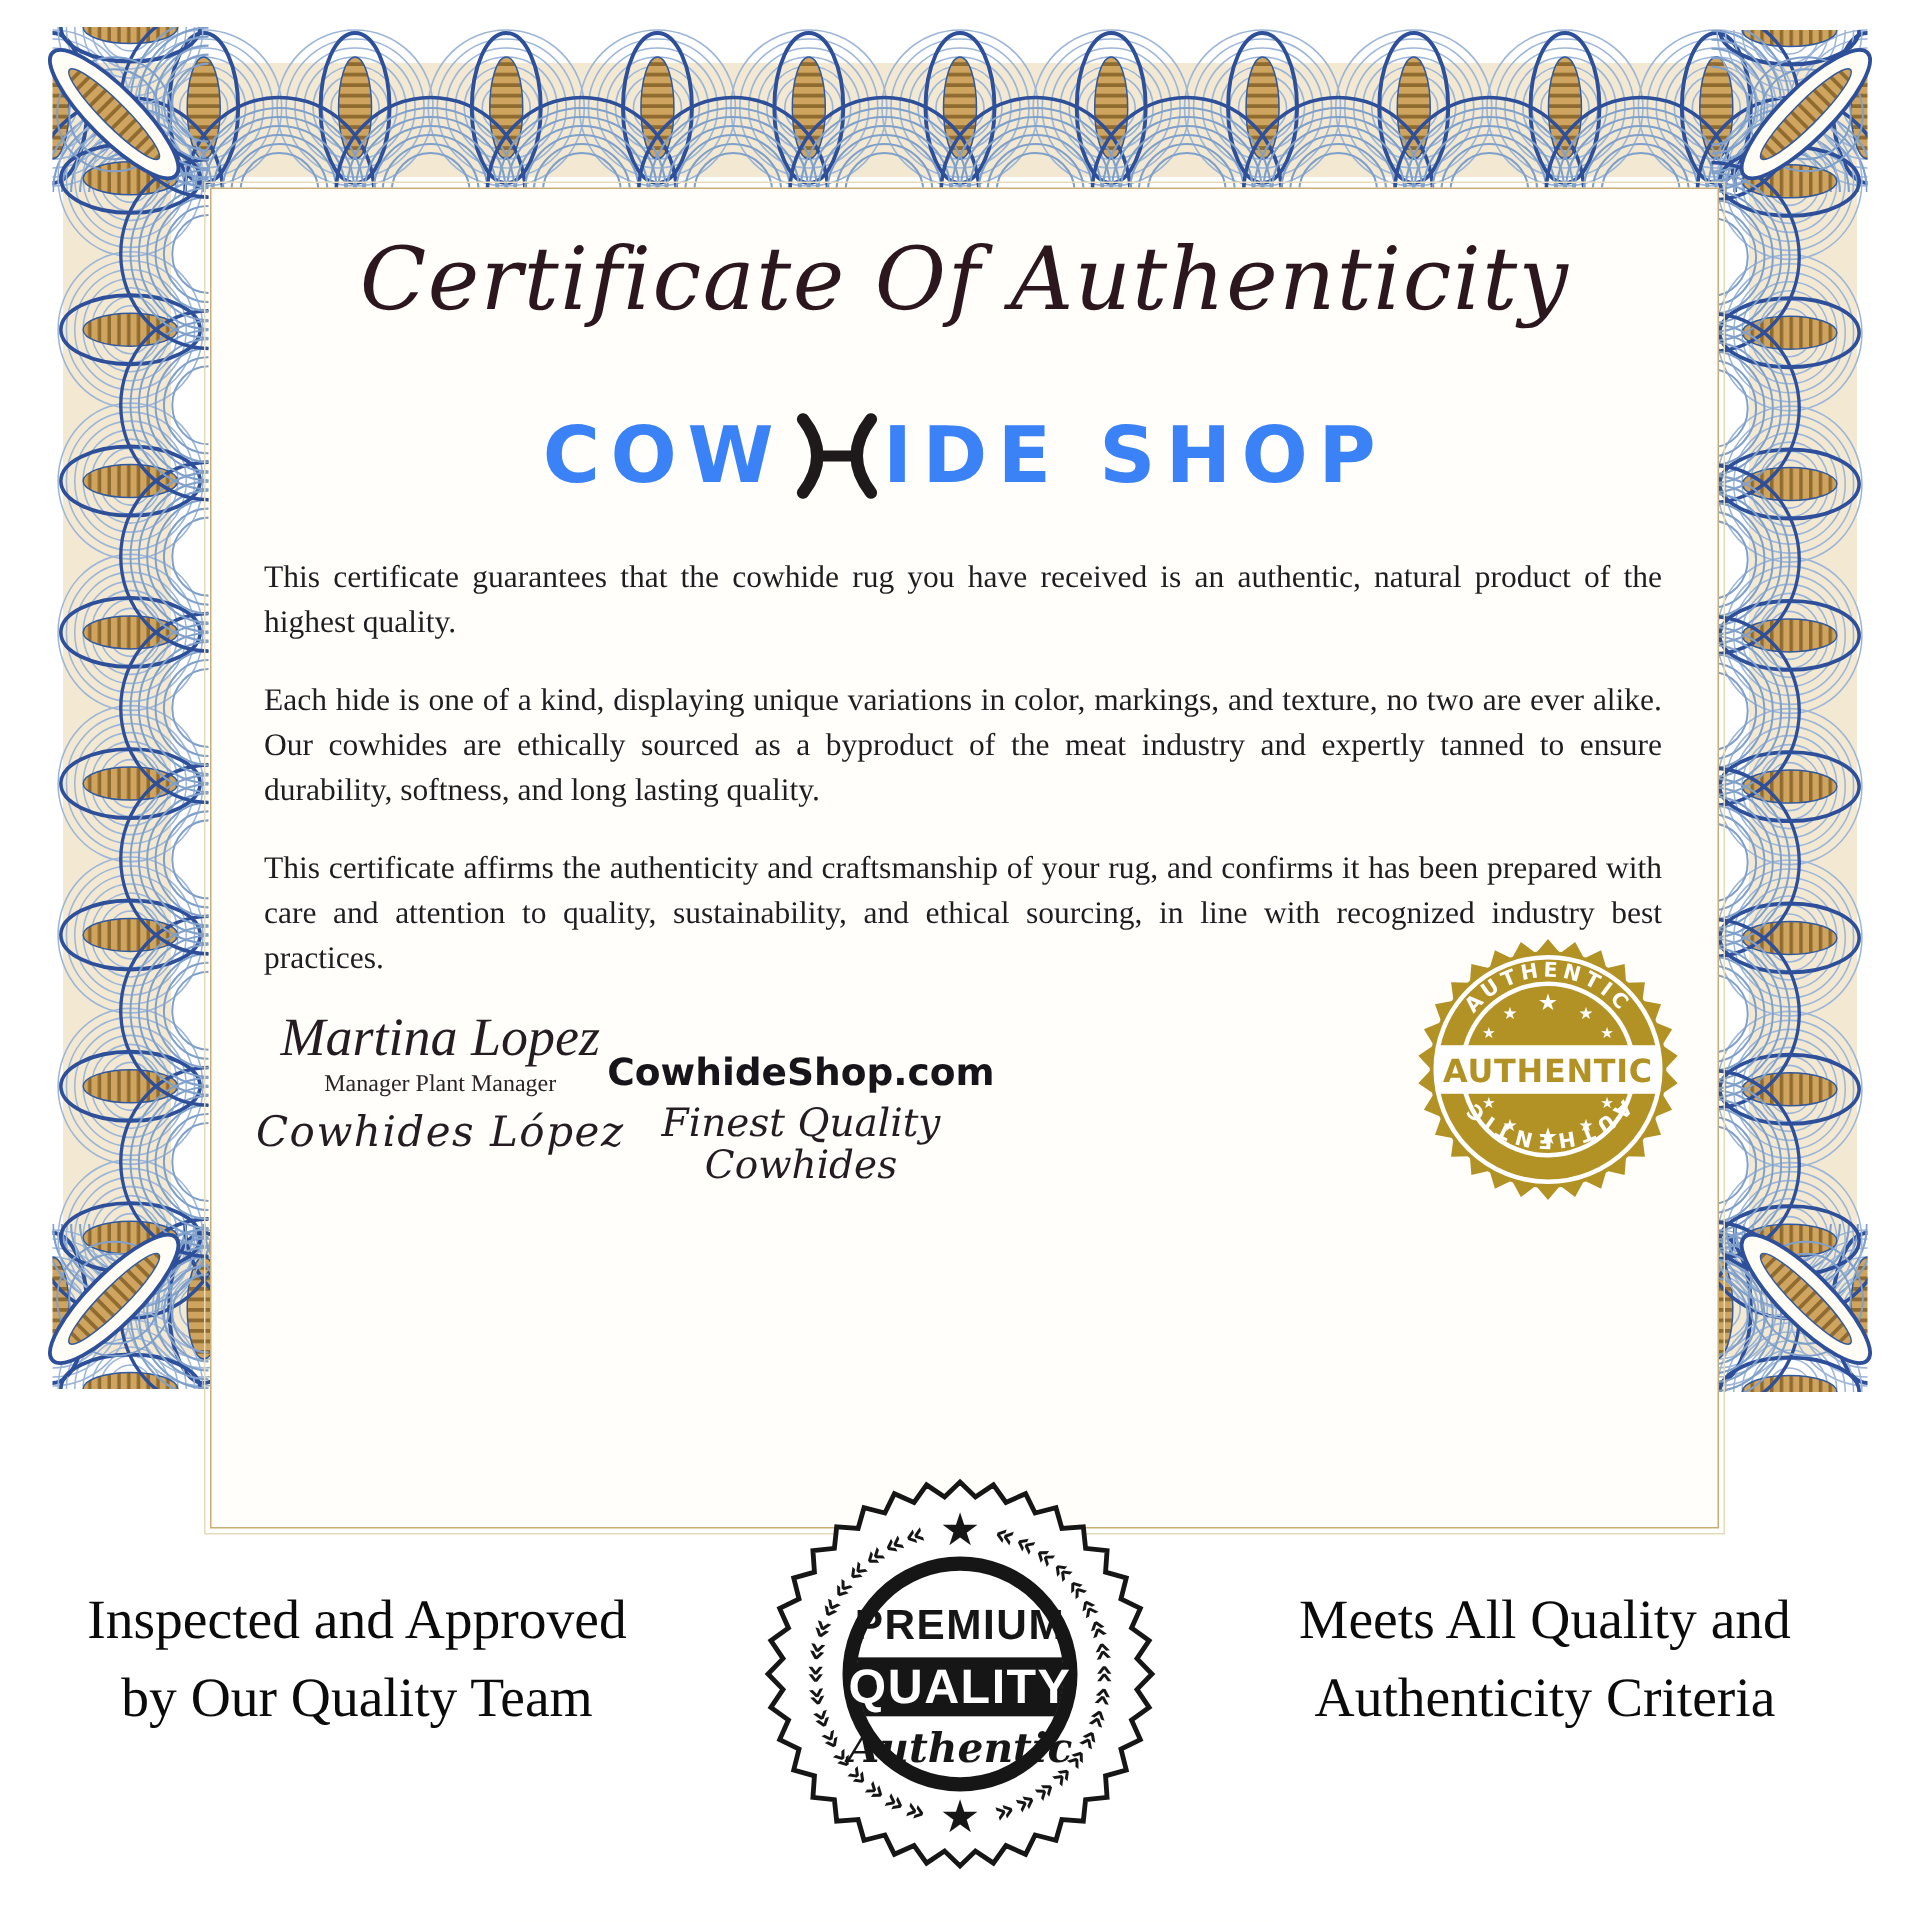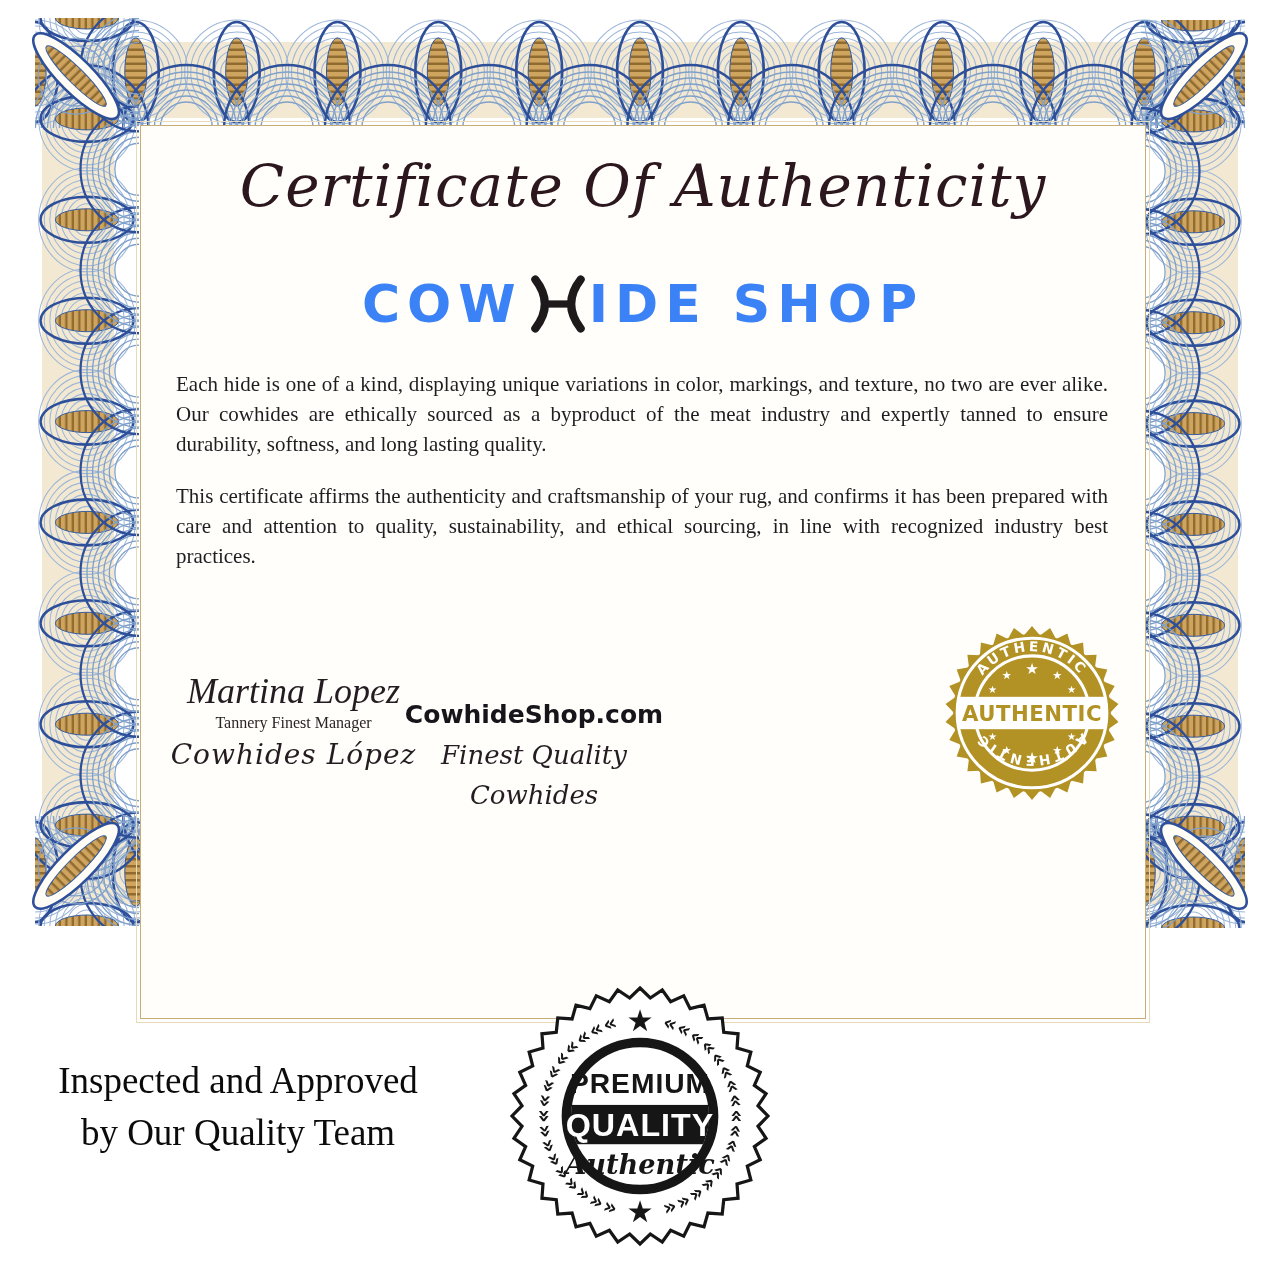--- a/index.html
+++ b/index.html
@@ -26,21 +26,21 @@
   .paras p{margin:0 0 22px 0;font-family:"Liberation Serif",serif;font-size:21px;line-height:30px;
            color:#211c20;text-align:justify;}
 
   .sig{position:absolute;text-align:center;color:#241c20;}
   .sig-name{font-family:Liberation Serif, serif;font-style:italic;font-size:36px;line-height:40px;}
   .sig-role{font-family:"Liberation Serif",serif;font-size:16px;line-height:20px;margin-top:2px;color:#2c2326;}
   .sig-script{font-family:"DejaVu Serif",serif;font-style:italic;font-size:28px;line-height:34px;margin-top:5px;letter-spacing:1px;}
   .sig-left{left:10px;top:545px;width:285px;}
   .sig-center{left:262px;top:575px;width:262px;}
   .sig-center .site{font-family:"DejaVu Sans",sans-serif;font-weight:bold;font-size:25px;line-height:28px;color:#17141a;text-align:center;}
-  .sig-center .tagline{font-family:"DejaVu Serif",serif;font-style:italic;font-size:26px;line-height:40px;margin-top:6px;}
+  .sig-center .tagline{font-family:"DejaVu Serif",serif;font-style:italic;font-size:26px;line-height:28px;margin-top:6px;}
   .sig-right{left:512px;top:542px;width:300px;}
   .sig-right .sig-name{font-size:35px;}
   .sig-right .sig-script{font-size:26px;}
 
   .seal{position:absolute;left:802px;top:498px;width:178px;height:178px;}
 
   
   .foot-text{position:absolute;width:460px;text-align:center;color:#0b0b0b;
              font-family:"Liberation Serif",serif;font-size:37px;line-height:52px;}
   .foot-left{left:8px;top:1055px;}
@@ -820,27 +820,28 @@
       <span>COW</span>
       <svg class="hideh" viewBox="0 0 64 60" aria-hidden="true">
         <path d="M7,3 Q28,30 7,57" fill="none" stroke="#1e1a1b" stroke-width="9" stroke-linecap="round"></path>
         <path d="M57,3 Q36,30 57,57" fill="none" stroke="#1e1a1b" stroke-width="9" stroke-linecap="round"></path>
         <path d="M19,30 L45,30" fill="none" stroke="#1e1a1b" stroke-width="8"></path>
       </svg>
       <span>IDE SHOP</span>
     </div>
 
     <div class="paras">
+      <p>This certificate guarantees that the cowhide rug you have received is an authentic, natural product of the highest quality.</p>
       <p>Each hide is one of a kind, displaying unique variations in color, markings, and texture, no two are ever alike. Our cowhides are ethically sourced as a byproduct of the meat industry and expertly tanned to ensure durability, softness, and long lasting quality.</p>
       <p>This certificate affirms the authenticity and craftsmanship of your rug, and confirms it has been prepared with care and attention to quality, sustainability, and ethical sourcing, in line with recognized industry best practices.</p>
     </div>
 
     <div class="sig sig-left">
       <div class="sig-name">Martina Lopez</div>
-      <div class="sig-role">Tannery Finest Manager</div>
+      <div class="sig-role">Manager Plant Manager</div>
       <div class="sig-script">Cowhides López</div>
     </div>
 
     <div class="sig sig-center">
       <div class="site">CowhideShop.com</div>
       <div class="tagline">Finest Quality Cowhides</div>
     </div>
 
 
     <div class="seal" id="seal-art"><svg width="178" height="178" viewBox="0 0 176 176">
@@ -920,14 +921,18 @@
         <text x="226.8" y="115.8" font-size="21" font-weight="bold" fill="#161616" text-anchor="middle" dominant-baseline="central" font-family="DejaVu Sans,sans-serif" transform="rotate(441 226.8 115.8)">«</text>
         <text x="131" y="36" font-size="30" fill="#161616" text-anchor="middle" dominant-baseline="central" font-family="DejaVu Sans,sans-serif">★</text>
         <text x="131" y="226" font-size="30" fill="#161616" text-anchor="middle" dominant-baseline="central" font-family="DejaVu Sans,sans-serif">★</text>
         <circle cx="131" cy="131" r="73" fill="#ffffff" stroke="#161616" stroke-width="9.5"></circle>
         <text x="131" y="108" font-family="Liberation Sans,sans-serif" font-size="28" font-weight="bold" letter-spacing="1" fill="#161616" text-anchor="middle">PREMIUM</text>
         <rect x="58" y="120" width="146" height="39" fill="#161616" clip-path="url(#bclip)"></rect>
         <text x="131" y="139.5" font-family="Liberation Sans,sans-serif" font-size="32" font-weight="bold" letter-spacing="1" fill="#ffffff" text-anchor="middle" dominant-baseline="central">QUALITY</text>
         <text x="131" y="189" font-family="DejaVu Serif,serif" font-style="italic" font-weight="bold" font-size="27" fill="#161616" text-anchor="middle">Authentic</text>
       </svg></div>
 
+  <div class="foot-text foot-right">
+    <div>Meets All Quality and</div>
+    <div>Authenticity Criteria</div>
+  </div>
 
 </div>
 
 </body></html>

